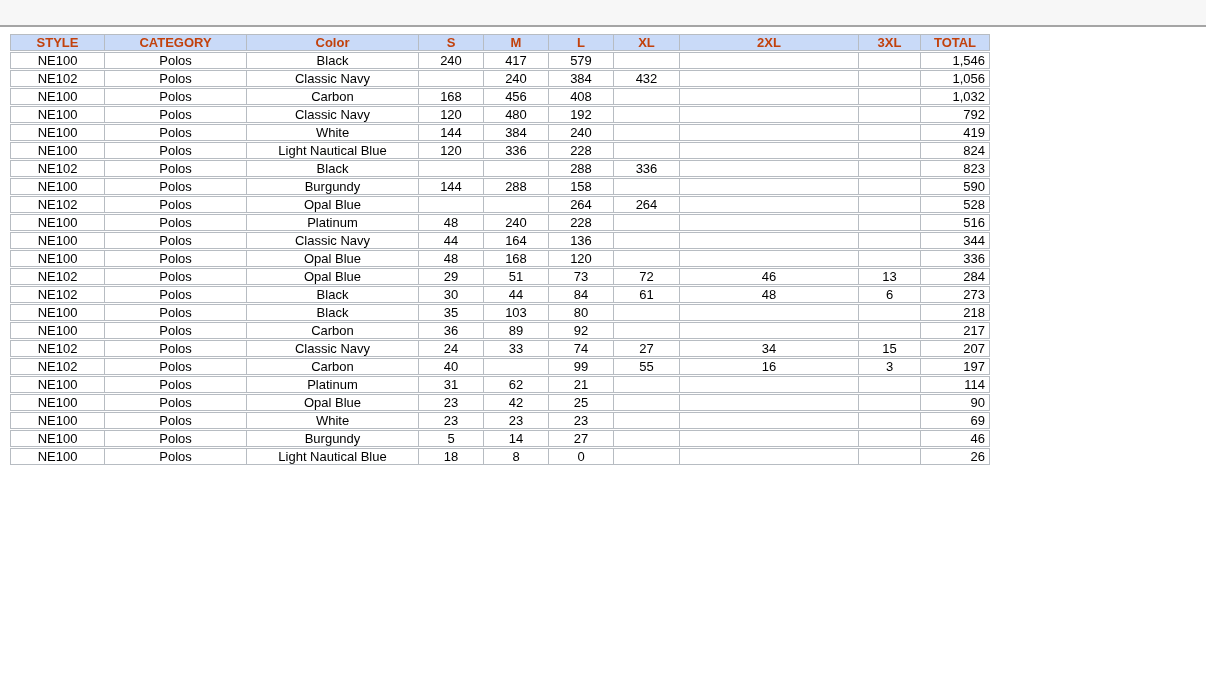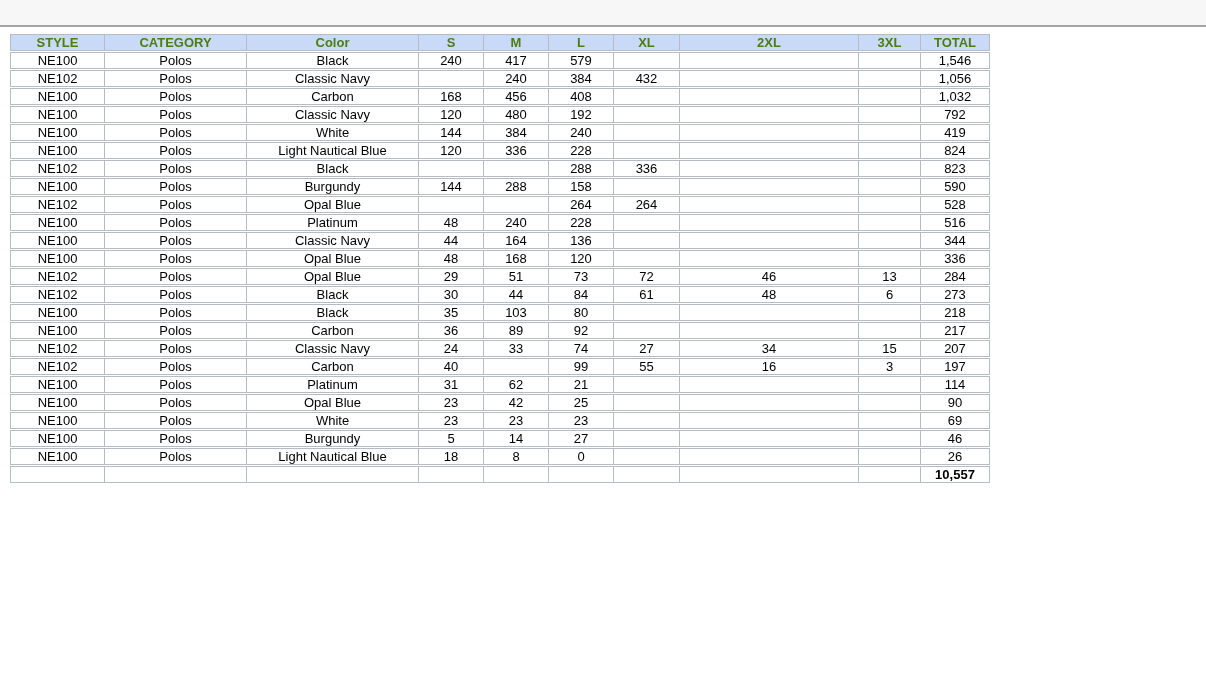--- a/index.html
+++ b/index.html
@@ -37,27 +37,27 @@
     overflow:hidden;
     white-space:nowrap;
     background:#ffffff;
   }
   table.inv th:first-child, table.inv td:first-child{
     border-left:1px solid #b7bcc2;
   }
   table.inv th{
     background:#c9daf8;
     font-weight:bold;
-    color:#4d7c0f;
+    color:#c2410c;
   }
   
   .c0{width:95px}.c1{width:142px}.c2{width:172px}.c3{width:65px}.c4{width:65px}
   .c5{width:65px}.c6{width:66px}.c7{width:179px}.c8{width:62px}.c9{width:69px}
   
-  table.inv td.total-col{}
+  table.inv td.total-col{text-align:right;}
   table.inv td.grand-total{font-weight:bold;}
 </style>
 </head>
 <body>
 
 <div class="topbar"></div>
 
 <div class="sheet">
   <table class="inv">
     <colgroup>
@@ -356,27 +356,15 @@
           <td>Polos</td>
           <td>Light Nautical Blue</td>
           <td>18</td>
           <td>8</td>
           <td>0</td>
           <td></td>
           <td></td>
           <td></td>
           <td class="total-col">26</td>
         </tr>
-        <tr>
-          <td></td>
-          <td></td>
-          <td></td>
-          <td></td>
-          <td></td>
-          <td></td>
-          <td></td>
-          <td></td>
-          <td></td>
-          <td class="total-col grand-total">10,557</td>
-        </tr>
       </tbody>
   </table>
 </div>
 
 </body></html>

